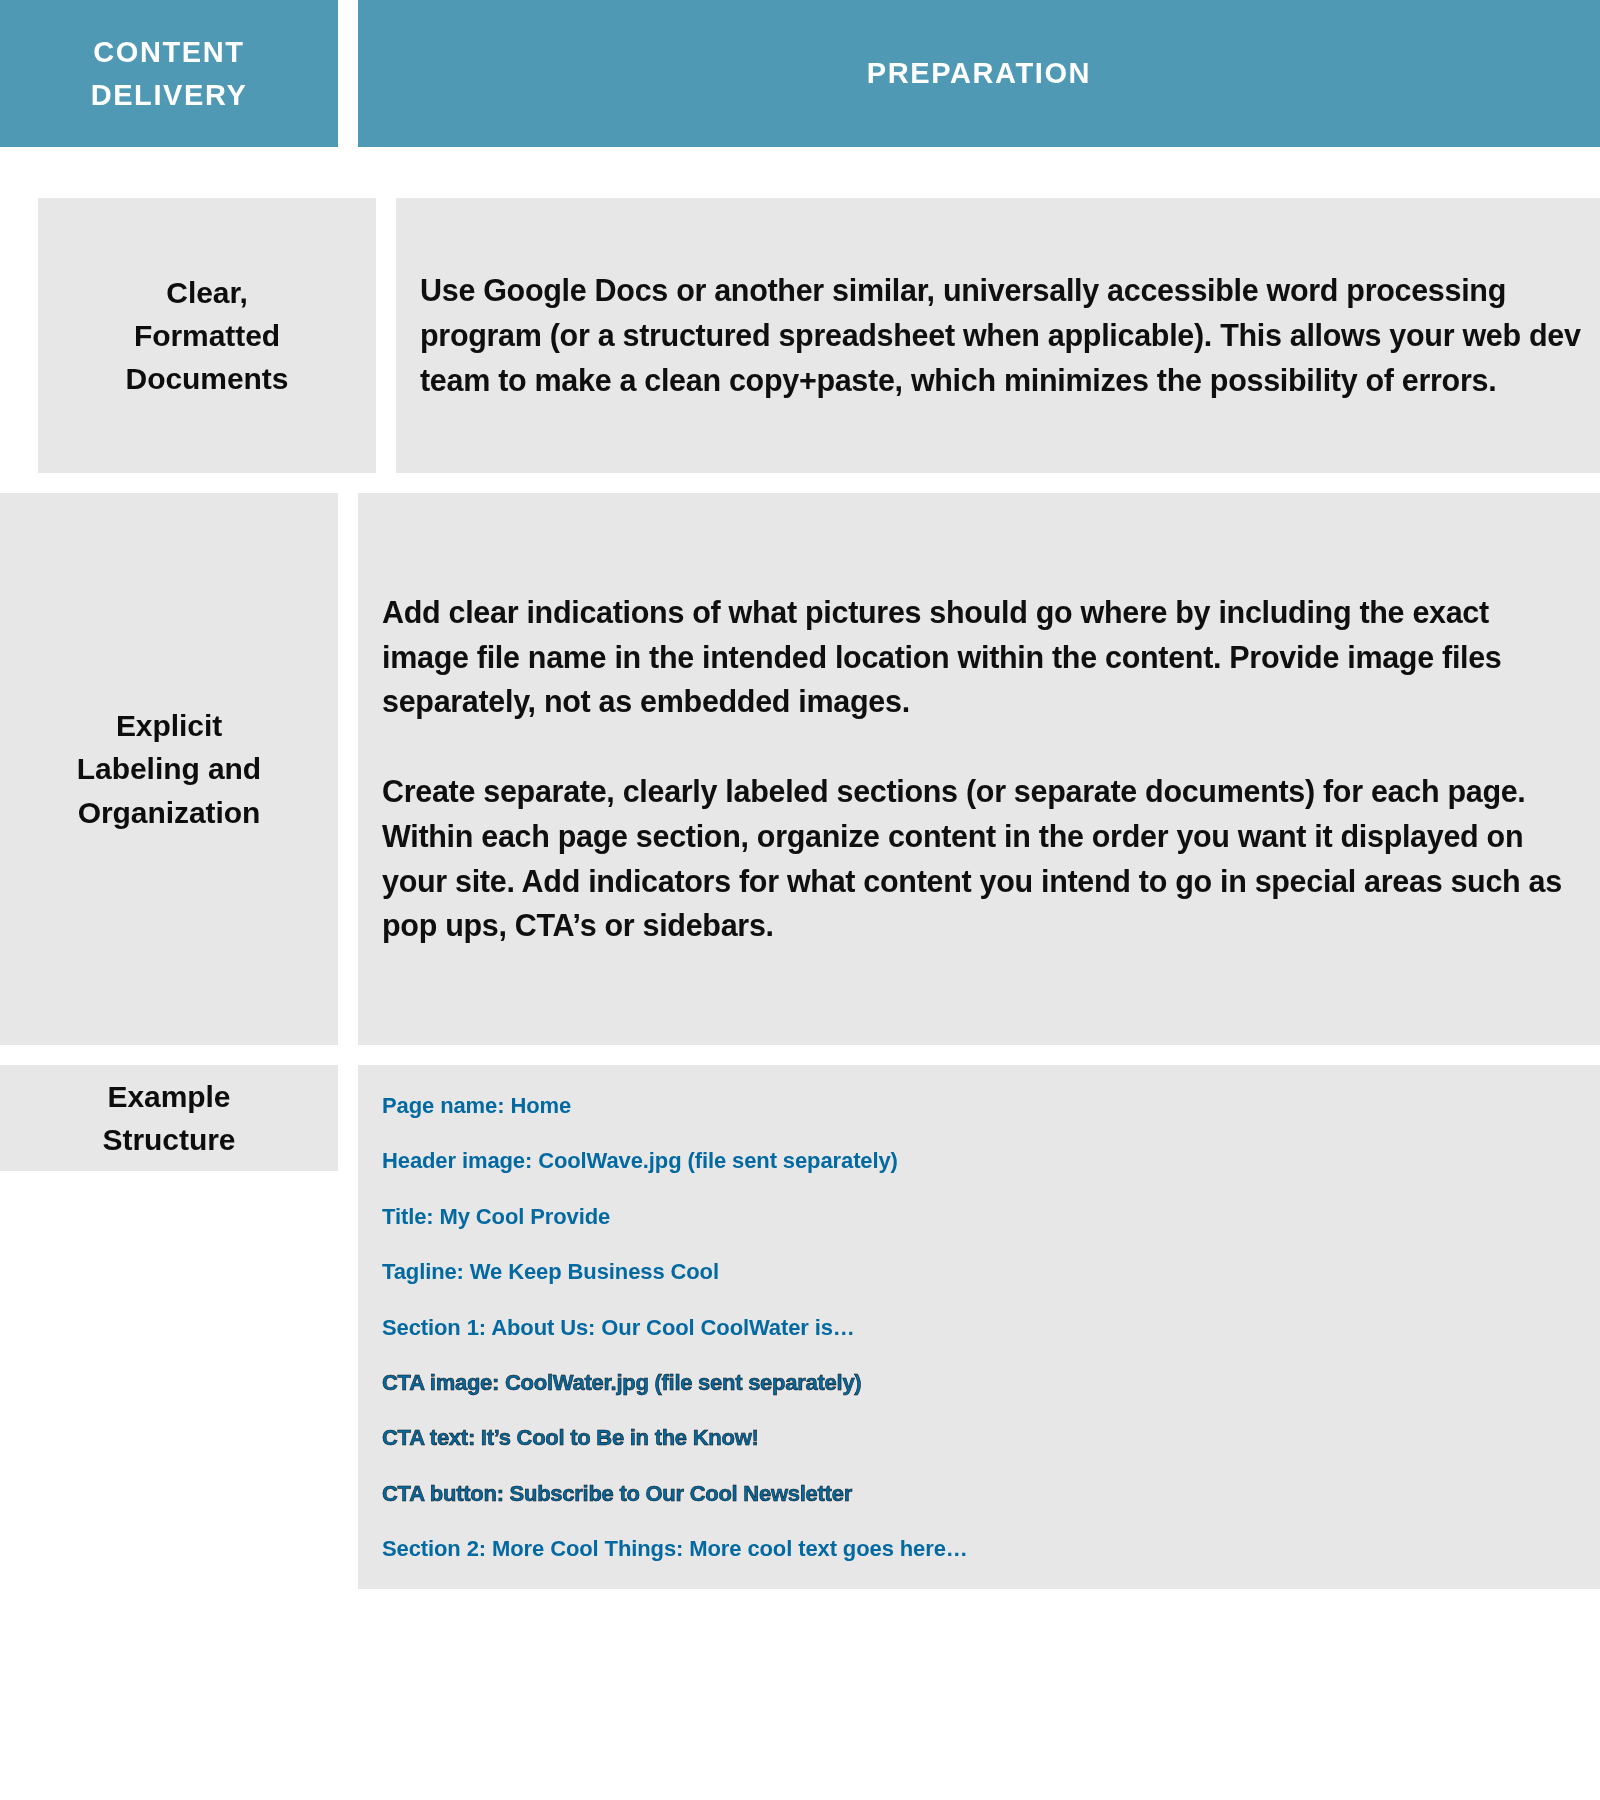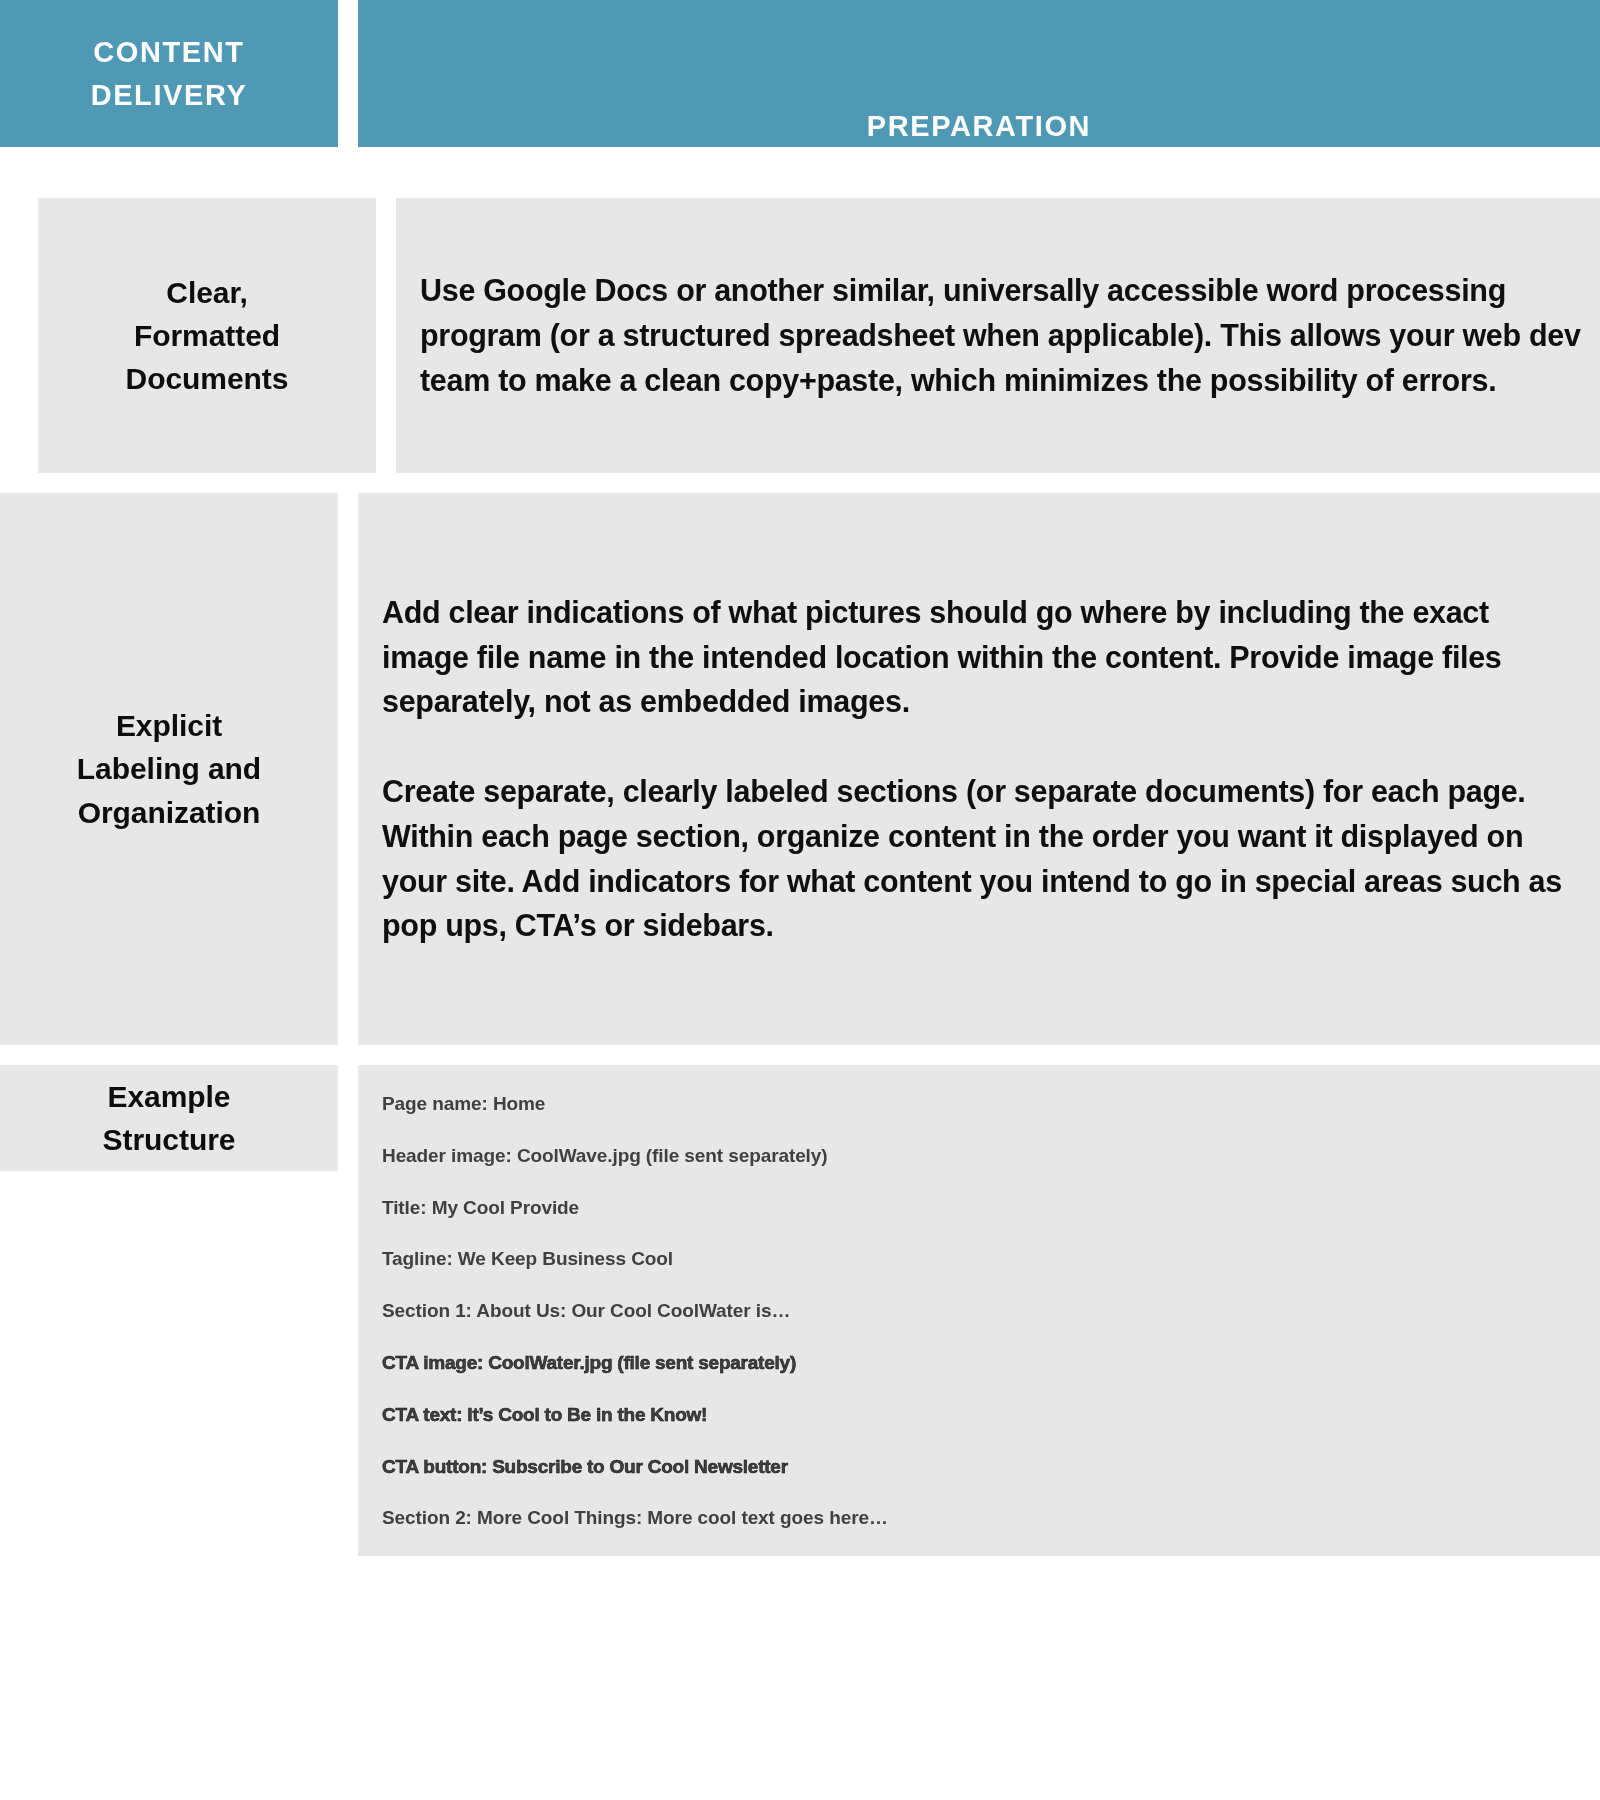--- a/index.html
+++ b/index.html
@@ -60,21 +60,21 @@
   }
 
   .header-row .cell-label {
     height: 147px;
     padding: 0 20px;
   }
 
   .header-row .cell-body {
     height: 147px;
     align-items: center;
-    justify-content: flex-end;
+    justify-content: center;
     padding: 0 20px;
   }
 
   .header-text {
     font-size: 29px;
     font-weight: 700;
     letter-spacing: 0.055em;
     line-height: 1.45;
     text-transform: uppercase;
     white-space: pre-line;
@@ -115,24 +115,24 @@
 
   
   .struct-list {
     display: flex;
     flex-direction: column;
     row-gap: 29px;
     padding-top: 2px;
   }
 
   .struct-line {
-    font-size: 19px;
+    font-size: 22px;
     font-weight: 700;
     line-height: 1.2;
-    color: #404040;
+    color: #0369a1;
     letter-spacing: -0.005em;
   }
 
   .struct-line.emph {
     font-weight: 900;
     letter-spacing: -0.012em;
     -webkit-text-stroke: 0.55px #111111;
   }
 </style>
 </head>

